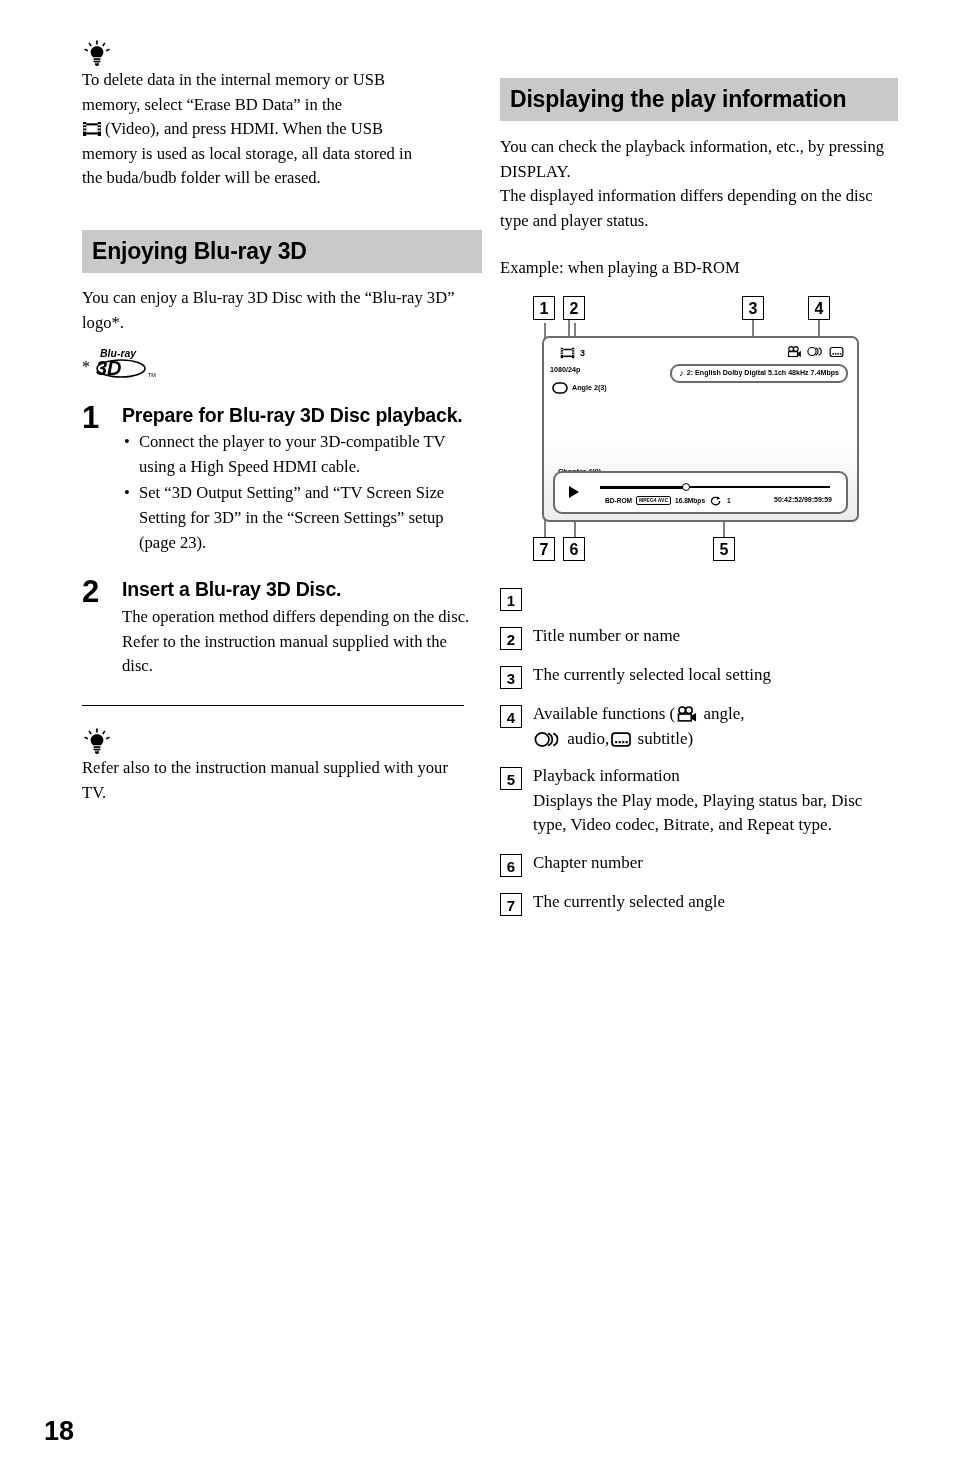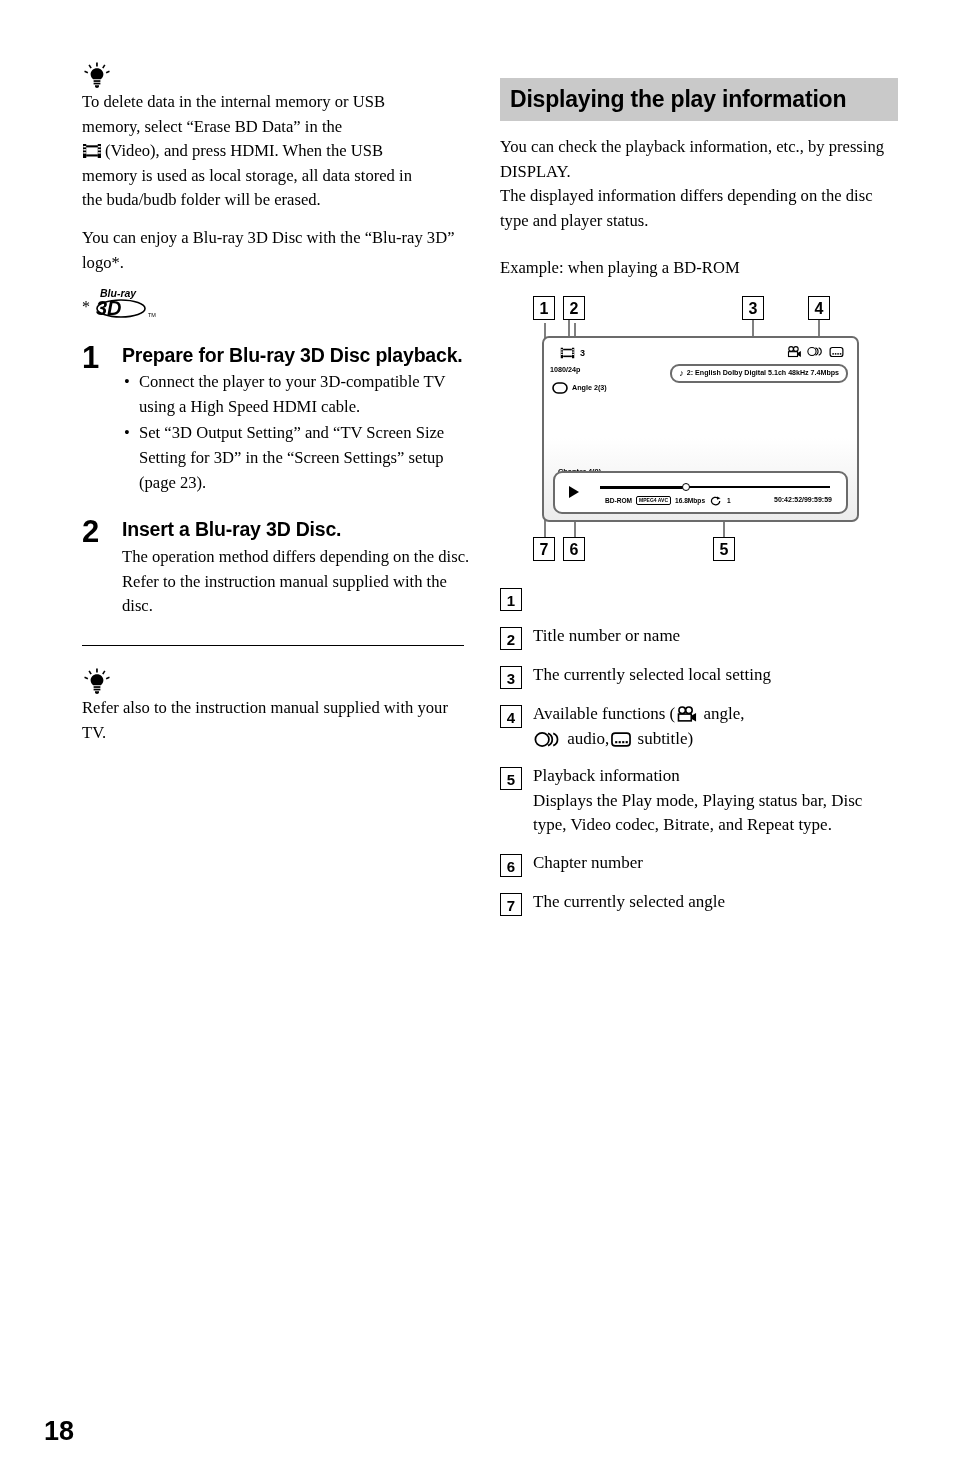--- a/index.html
+++ b/index.html
@@ -4,21 +4,21 @@
 <style>
   html,body{margin:0;padding:0;}
   body{
     width:954px;height:1483px;background:#ffffff;
     font-family:"Liberation Serif",serif;color:#000;
     position:relative;overflow:hidden;
   }
   .page{position:absolute;inset:0;}
 
   
-  .col-left{position:absolute;left:82px;top:62px;width:388px;}
+  .col-left{position:absolute;left:82px;top:40px;width:388px;}
   .col-right{position:absolute;left:500px;top:78px;width:386px;}
 
   
   .tip-icon{width:26px;height:26px;display:block;margin:0 0 2px 2px;}
   .tip-body{font-family:"Liberation Serif",serif;font-size:16.6px;line-height:24.6px;}
 
   
   .sect-head{
     background:#c9c9c9;
     font-family:"Liberation Sans",sans-serif;
@@ -170,20 +170,21 @@
             <rect x="16.1" y="9.2" width="2.6" height="1.4" fill="#fff"></rect>
             <rect x="4.2" y="2.3" width="11.6" height="2.1"></rect>
             <rect x="4.2" y="11.4" width="11.6" height="2.1"></rect>
           </g>
         </svg><span>(Video), and press HDMI. When the USB</span><br>
         <span>memory is used as local storage, all data stored in</span><br>
         <span>the buda/budb folder will be erased.</span>
       </div>
     </div>
 
+    <div class="sect-head left">Enjoying Blu-ray 3D</div>
 
     <div class="body-p">You can enjoy a Blu-ray 3D Disc with the “Blu-ray 3D” logo*.</div>
 
     <div class="logo-row">
       <span class="logo-star">*</span>
       <svg width="64" height="36" viewBox="0 0 64 36">
         <g>
           <text x="5" y="12" font-family="Liberation Sans, sans-serif" font-size="10.5" font-weight="bold" font-style="italic" fill="#000">Blu-ray</text>
           <text x="1" y="30" font-family="Liberation Sans, sans-serif" font-size="20" font-weight="bold" font-style="italic" fill="#000">3D</text>
           <ellipse cx="26" cy="23.5" rx="24" ry="8.5" fill="none" stroke="#000" stroke-width="1.6"></ellipse>

